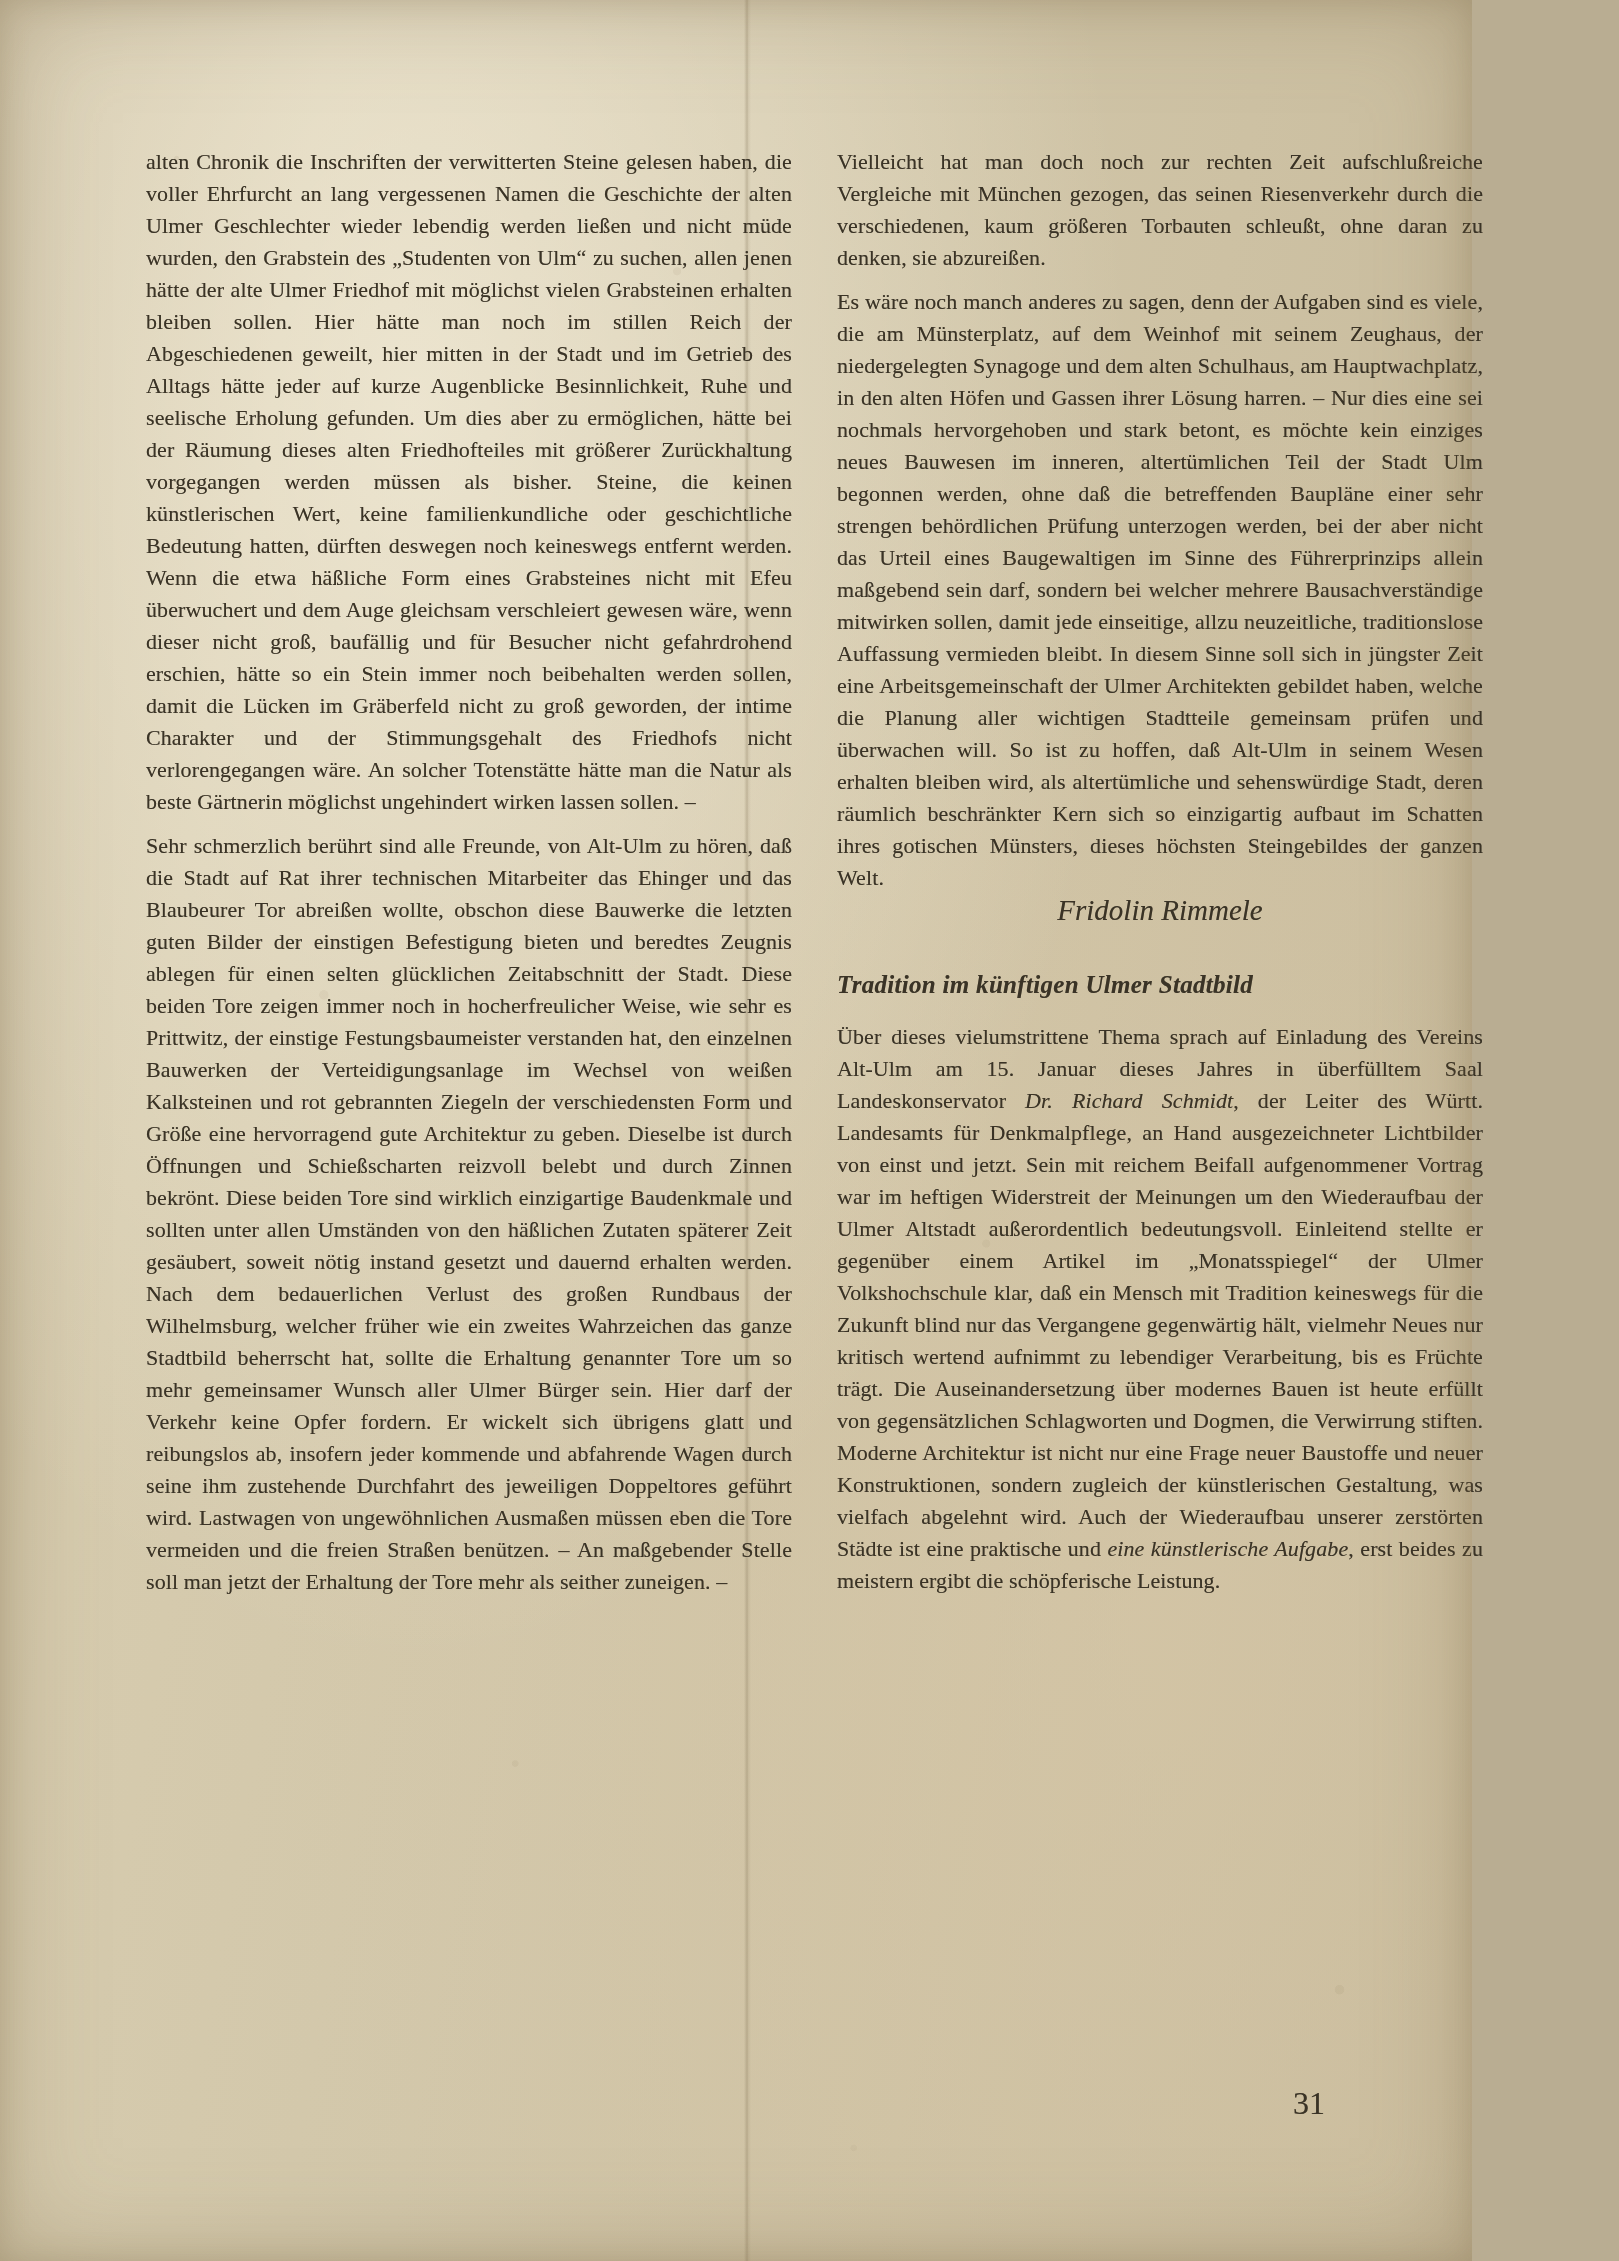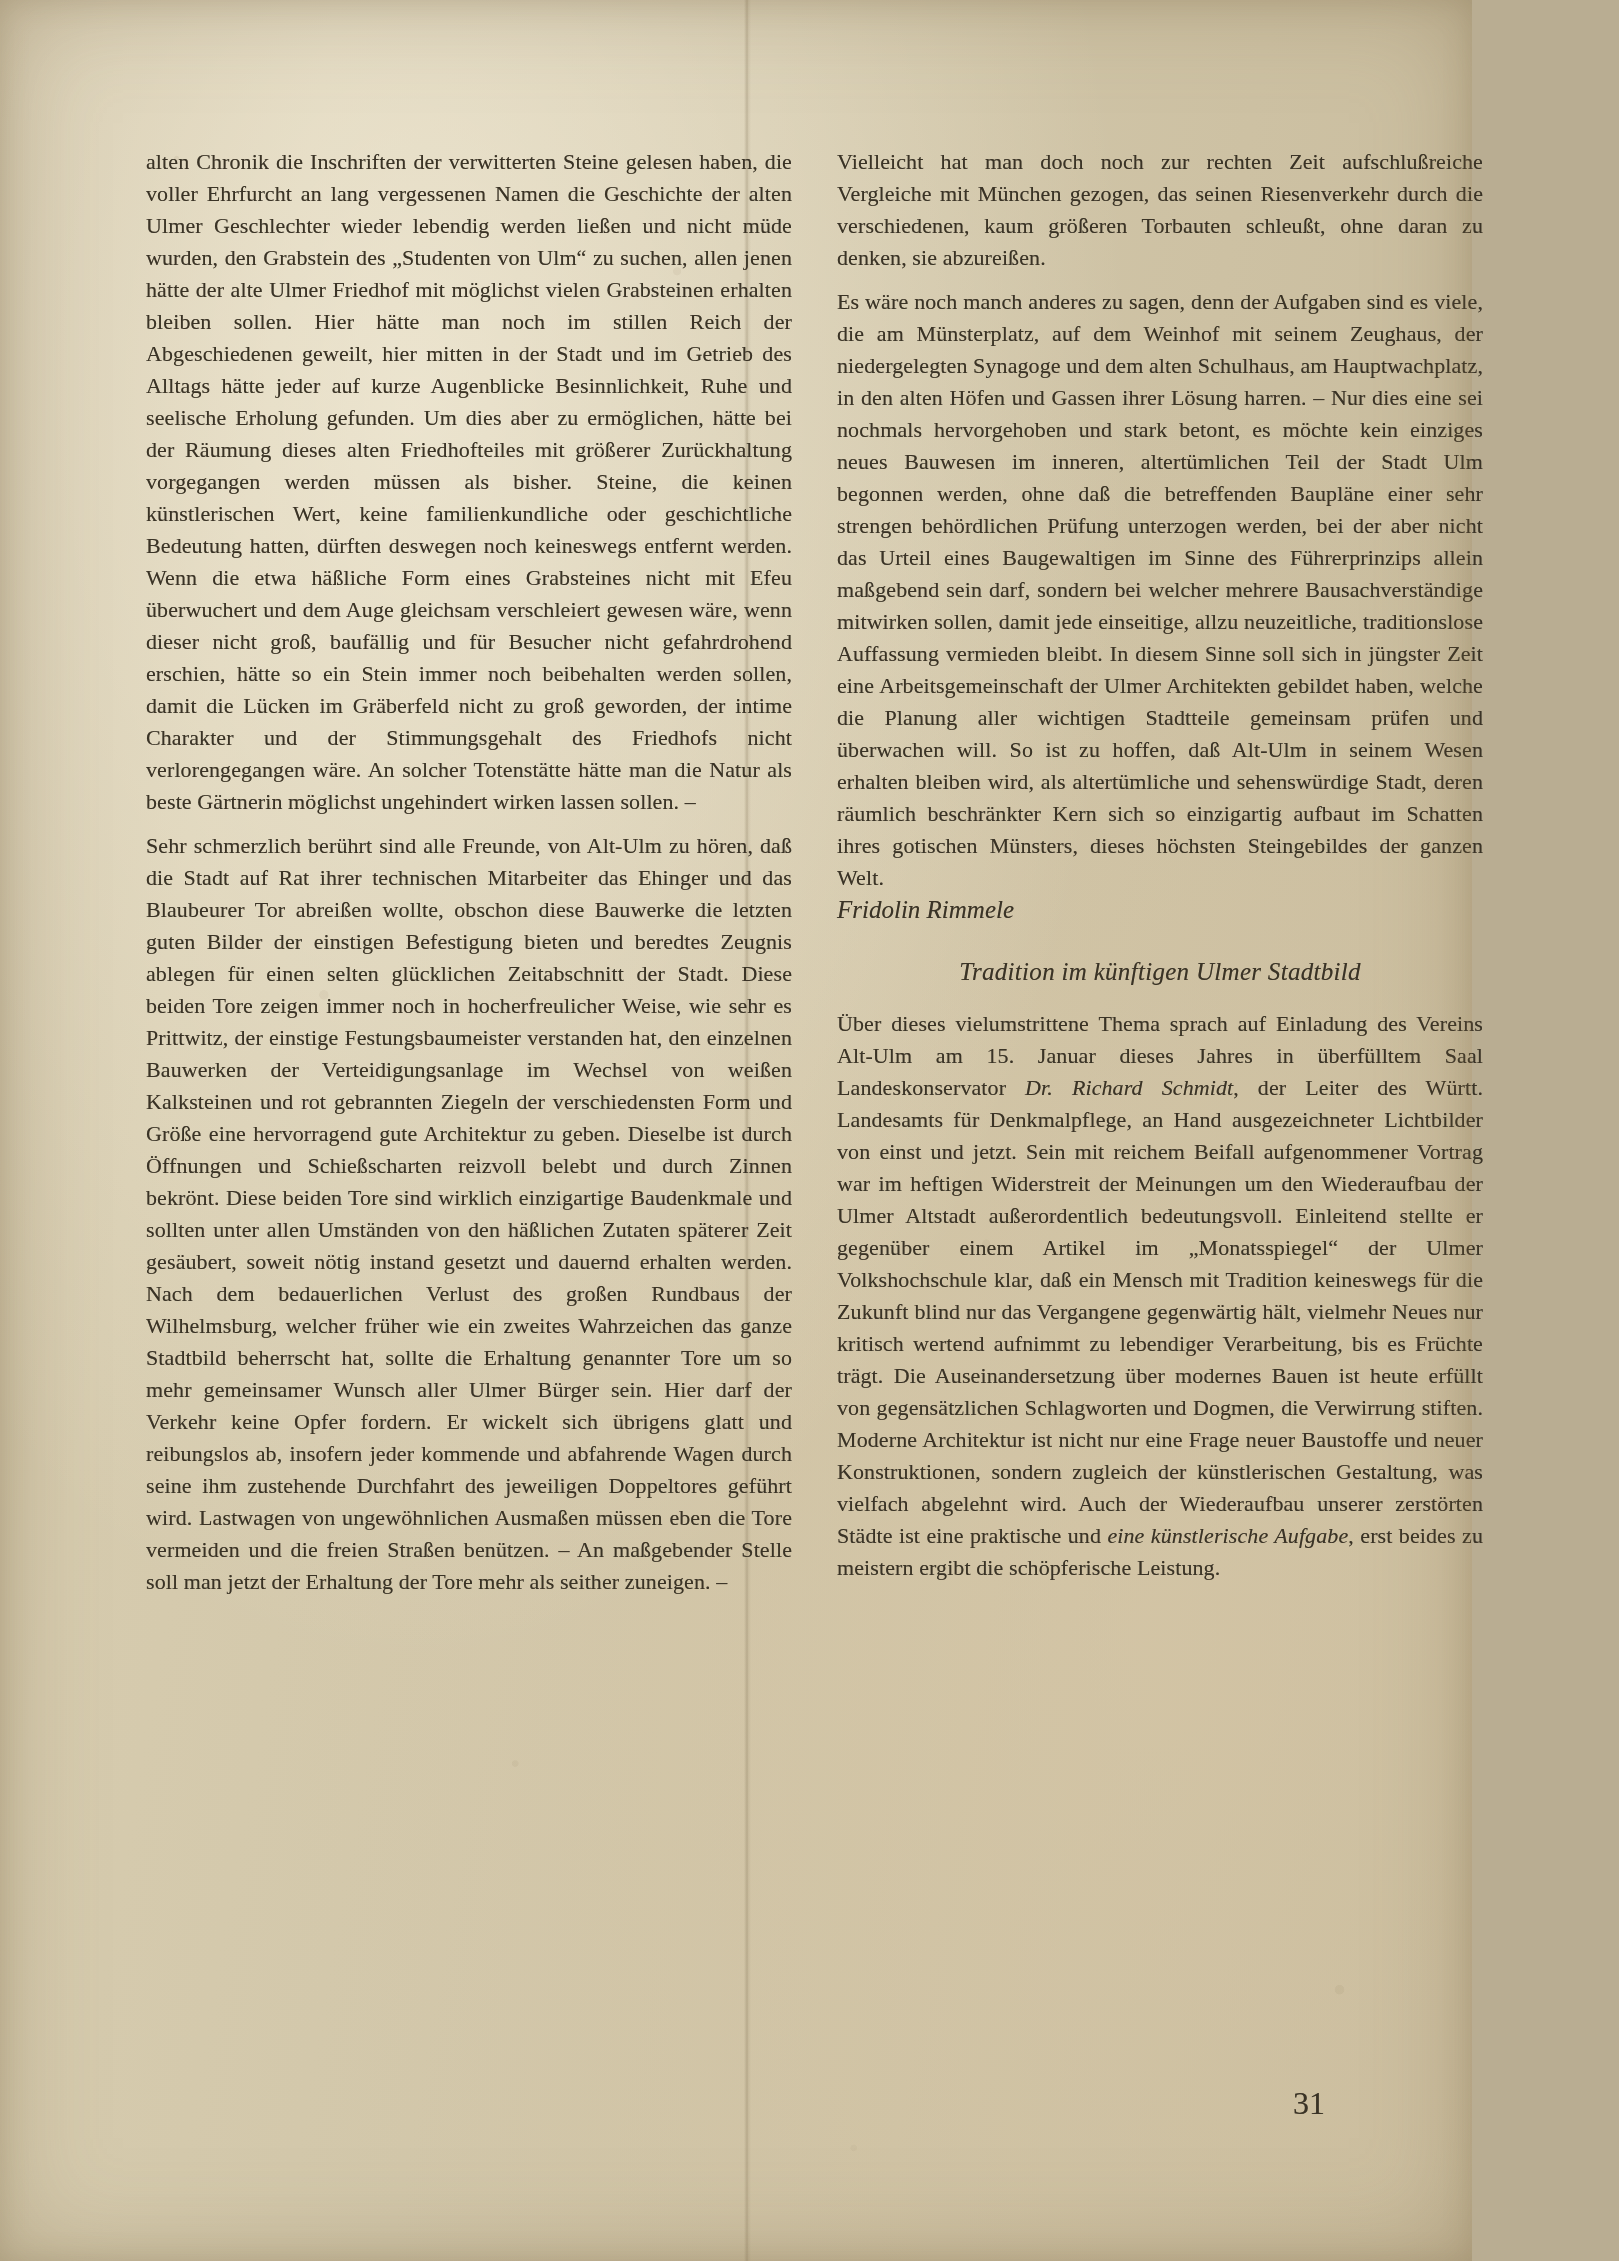--- a/index.html
+++ b/index.html
@@ -84,32 +84,31 @@
     letter-spacing: 0.1px;
     font-family: "Liberation Serif", serif;
   }
   p + p { margin-top: 12px; }
 
   .section-title {
     color: #3a3326;
     font-size: 25px;
     line-height: 34px;
     font-style: italic;
-    font-weight: 400;
+    font-weight: 700;
     letter-spacing: 0.3px;
-    margin: 29px 0 19px 0;
+    margin: 42px 0 19px 0;
     font-family: "Liberation Serif", serif;
-    text-align: center;
   }
 
   .signature {
     display: block;
-    text-align: left;
+    text-align: center;
     font-style: italic;
-    font-size: 25px;
+    font-size: 29px;
     line-height: 32px;
     color: #3a3326;
   }
 
   .it { font-style: italic; }
 
   #folio {
     position: absolute;
     right: 147px;
     top: 2085px;

